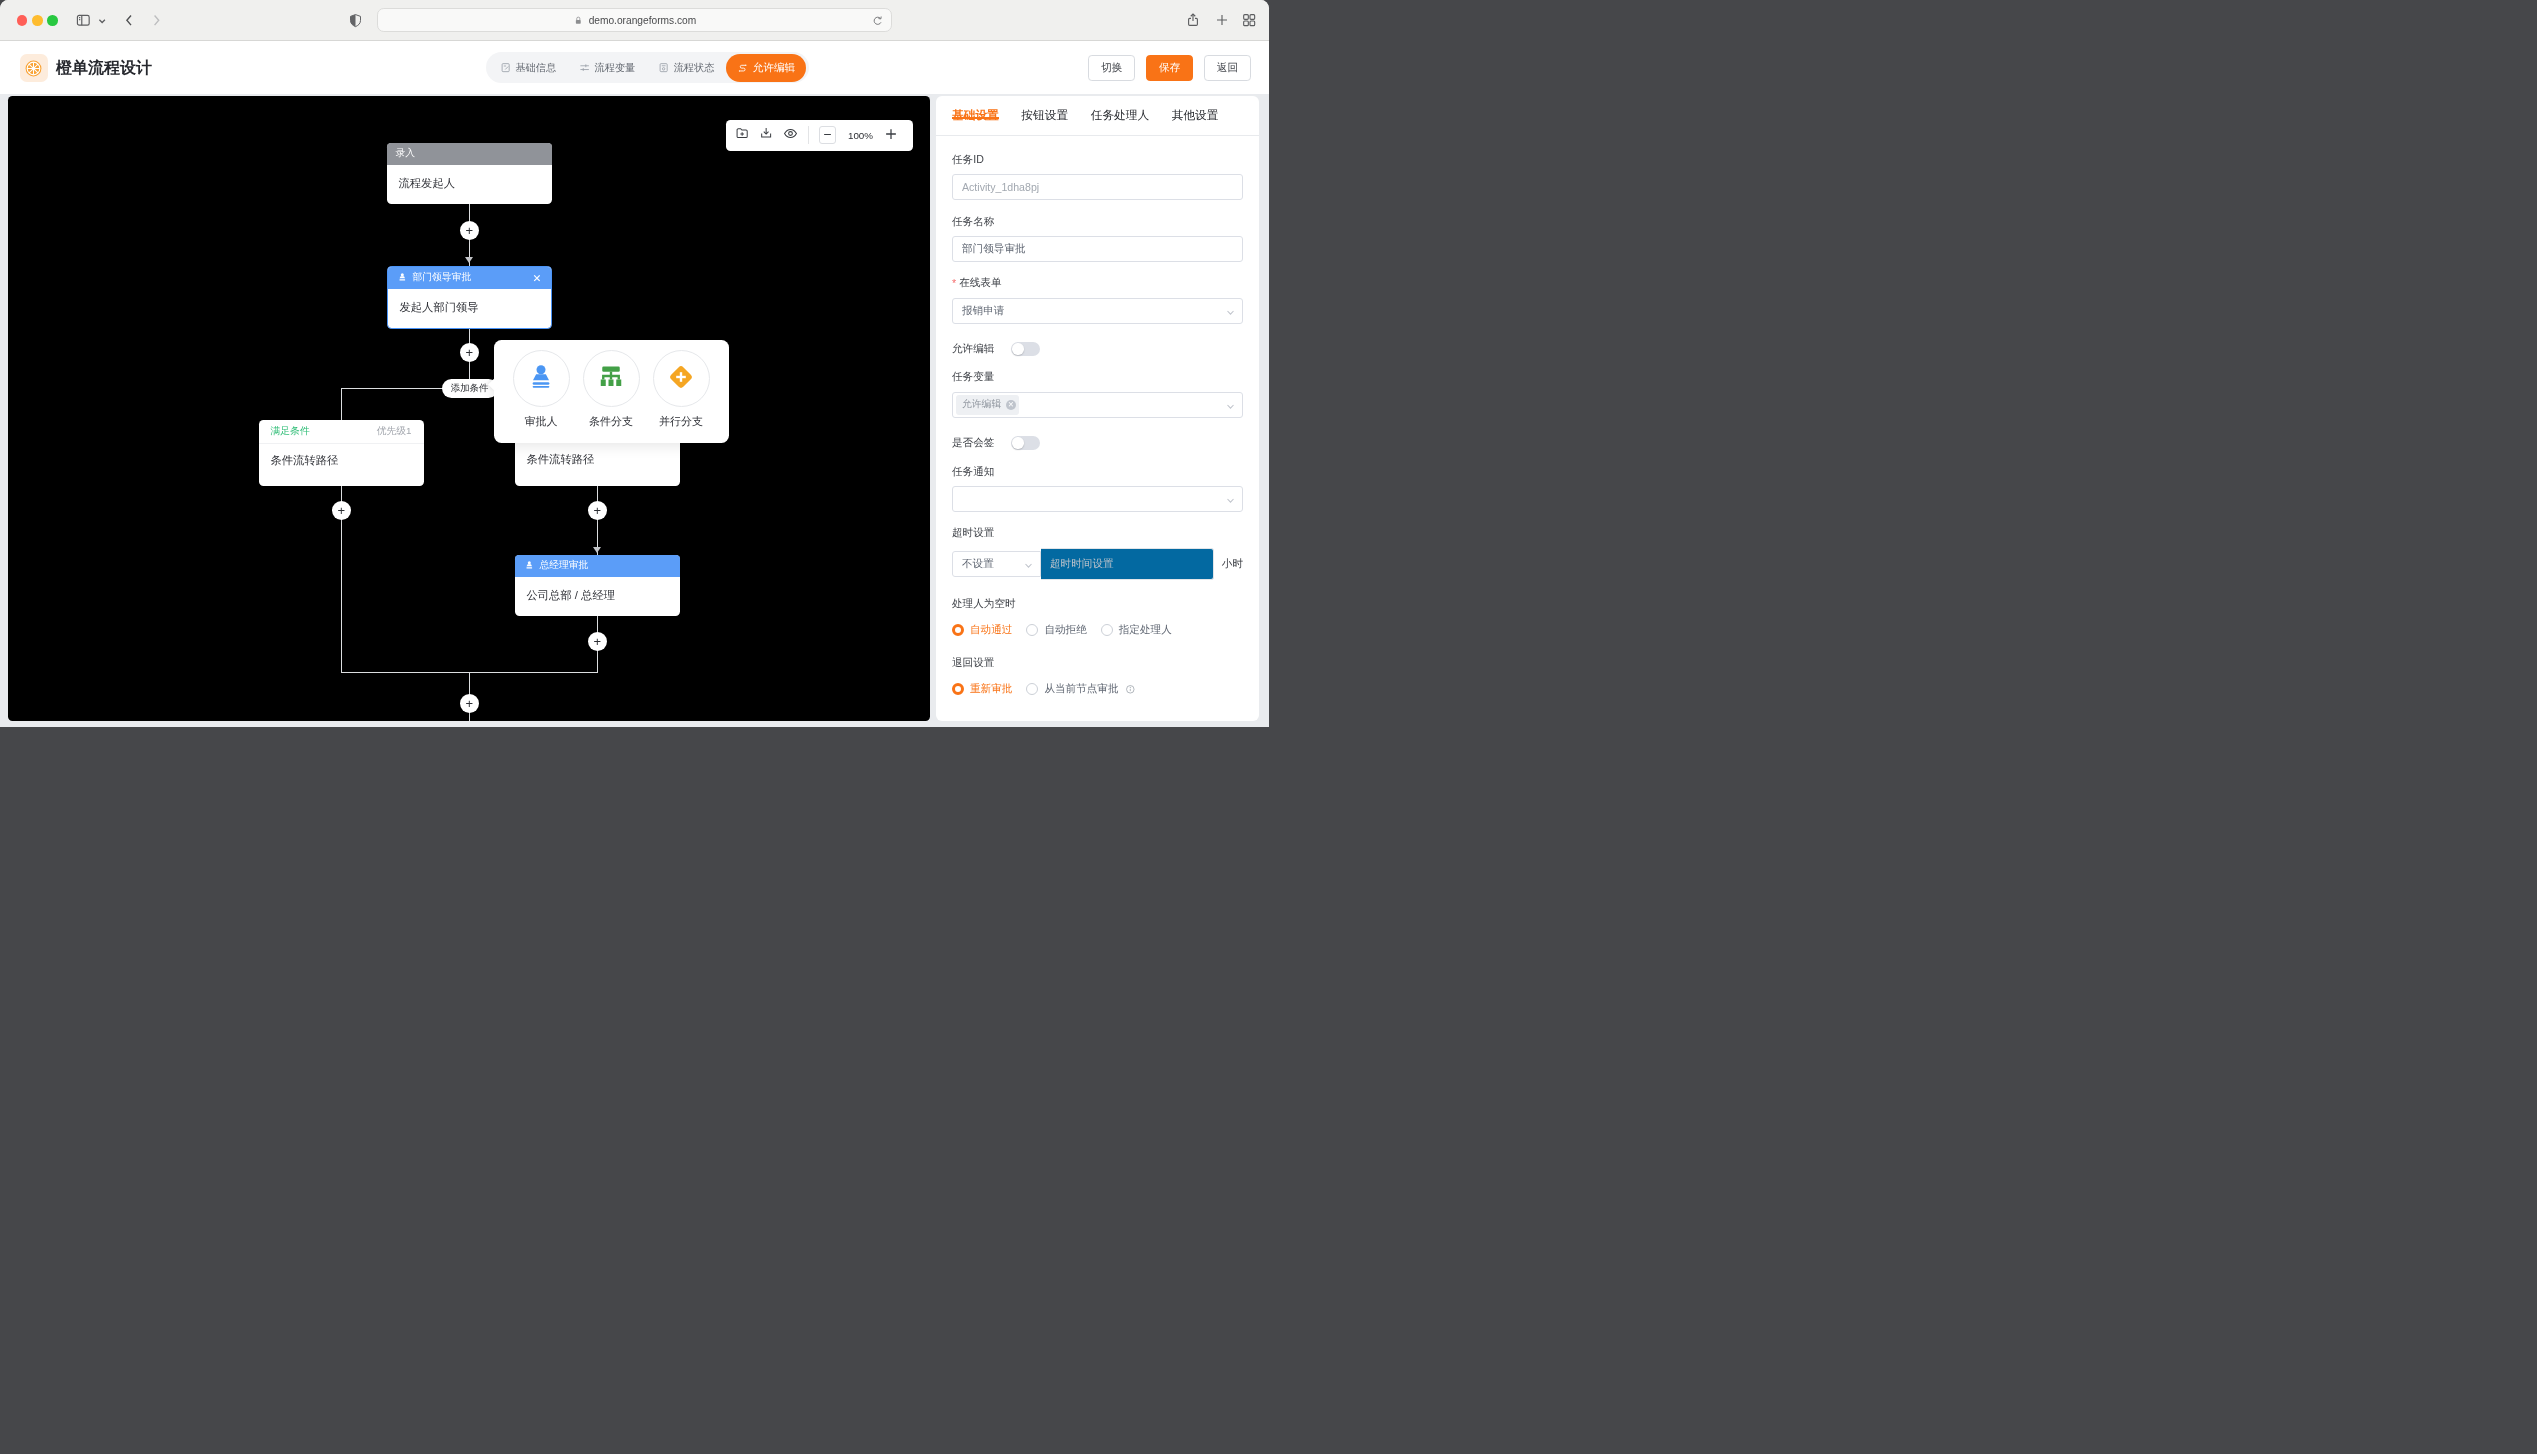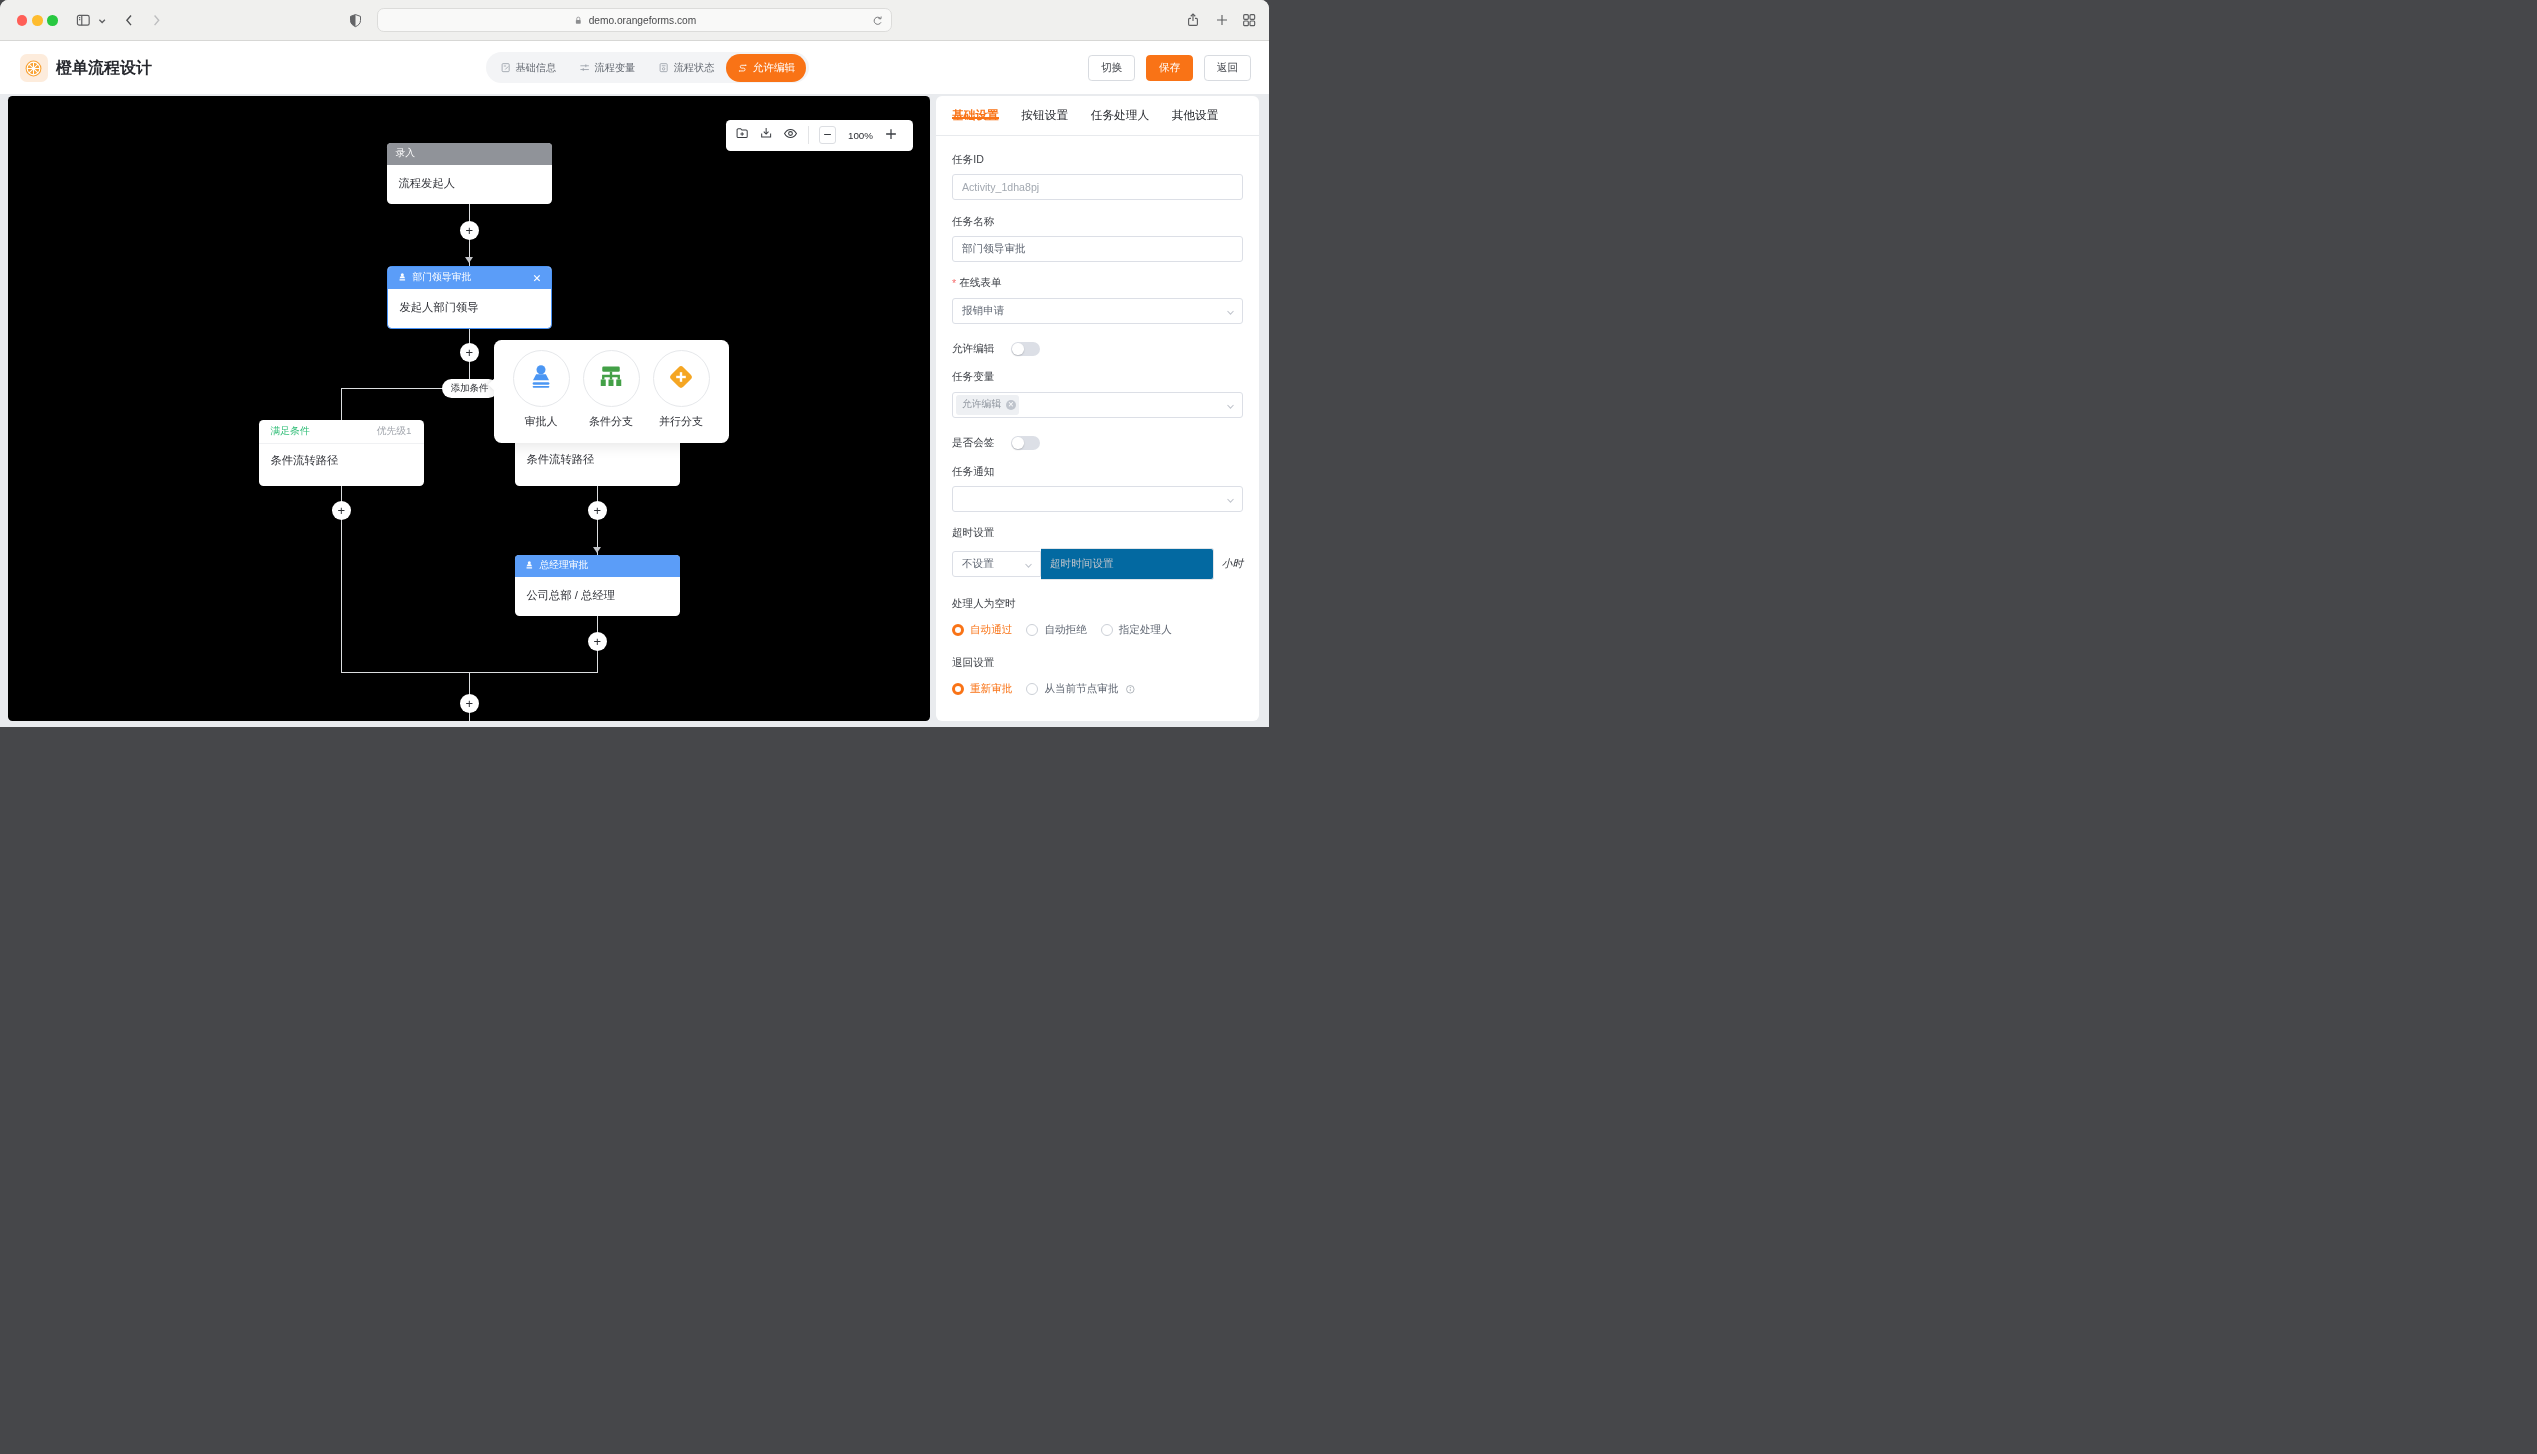--- a/index.html
+++ b/index.html
@@ -116,21 +116,21 @@
          background:#eef0f3; border-radius:3px; font-size:9.8px; color:#8f959e; }
   .tag-x { width:10.6px; height:10.6px; border-radius:50%; background:#bfc4cc; color:#fff; font-size:7.5px;
            display:flex; align-items:center; justify-content:center; line-height:1; }
   .combo { display:flex; align-items:center; }
   .combo-select { position:relative; width:89px; height:26px; border:0.8px solid #dcdfe6;
                   border-radius:3px 0 0 3px; background:#fff; display:flex; align-items:center;
                   padding:0 19.6px 0 9px; font-size:10.6px; color:#5f6672; }
   .combo-input { flex:1; height:26px; background:#0369a1; border:0.8px solid #e2e5e9; border-left:none;
                  border-radius:0 3px 3px 0; display:flex; align-items:center; padding:15px 9px;
                  font-size:10.6px; color:#bcc2ca; }
-  .unit { margin-left:8.3px; font-size:10.6px; color:#33363c; white-space:nowrap;font-style:italic; }
+  .unit { margin-left:8.3px; font-size:10.6px; color:#33363c; white-space:nowrap; }
   .radio-row { display:flex; gap:14px; margin-top:12px; }
   .radio { display:flex; align-items:center; gap:6px; font-size:10.6px; color:#5f6672; }
   .rdot { width:12px; height:12px; border-radius:50%; border:0.8px solid #ccd0d7; background:#fff; flex:none; }
   .radio.sel .rdot { border:3.8px solid #f97316; }
   .radio.sel { color:#f97316; }
   .info-i { color:#9aa0a8; display:flex; }
 </style>
 </head>
 <body>
 

